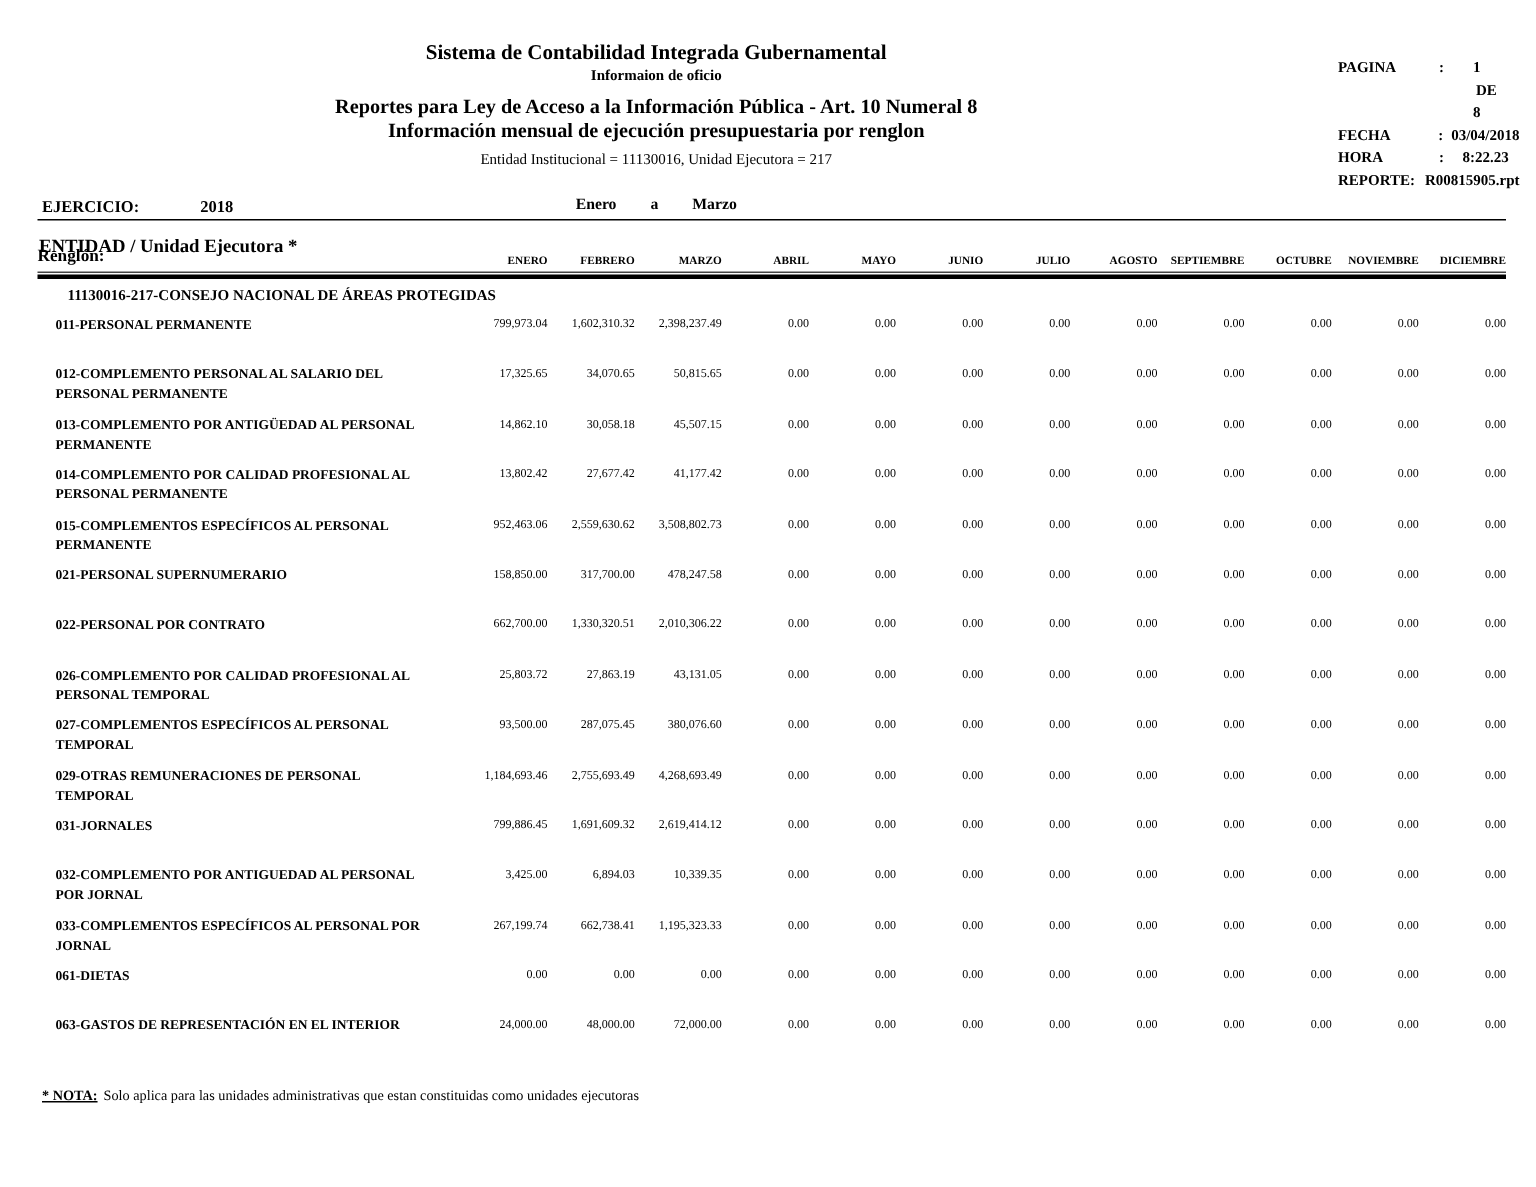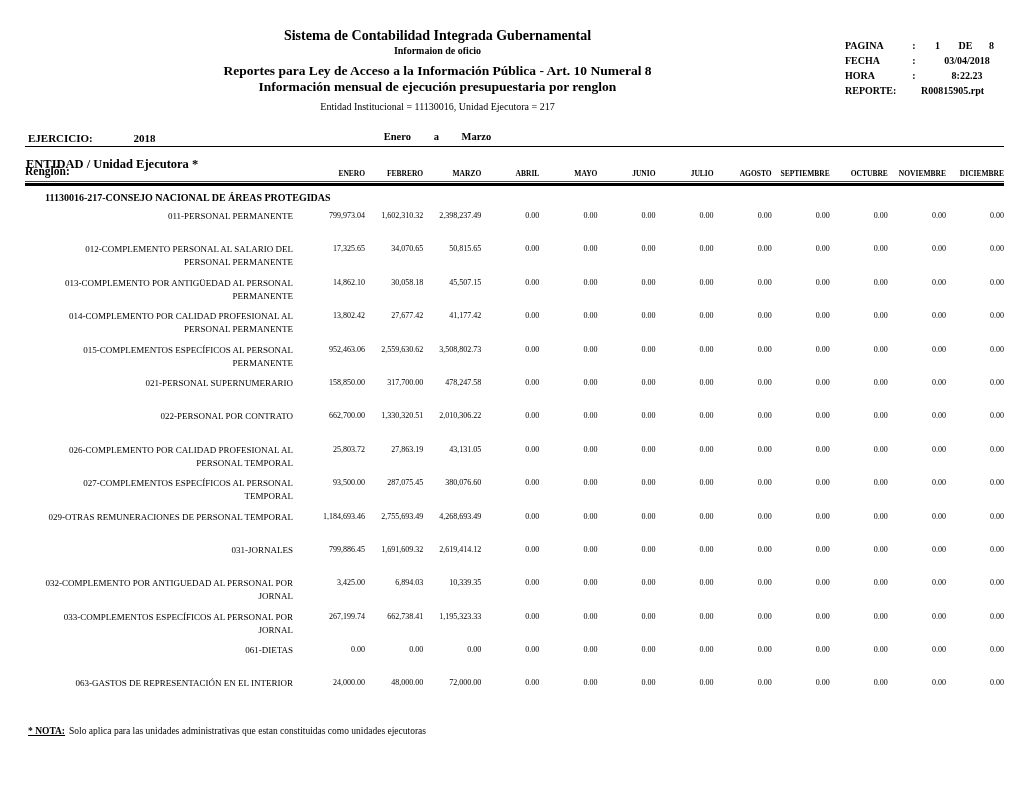--- a/index.html
+++ b/index.html
@@ -9,21 +9,21 @@
   }
   .hdr-center{position:absolute;left:150px;top:28px;width:575px;text-align:center;}
   .hdr-title{font-size:14px;font-weight:bold;}
   .hdr-sub{font-size:10px;font-weight:bold;margin-top:1px;}
   .hdr-l2{font-size:13.5px;font-weight:bold;margin-top:7px;}
   .hdr-l3{font-size:13.5px;font-weight:bold;}
   .hdr-curr{font-size:10px;font-weight:bold;margin-top:9px;}
   .hdr-ent{font-size:10px;font-weight:normal;margin-top:6px;}
 
   .meta{position:absolute;left:845px;top:38px;width:168px;font-size:10px;font-weight:bold;}
-  .meta-row{display:flex;line-height:15px;}
+  .meta-row{display:flex;line-height:15px;margin-left:47px;}
   .meta-label{width:62px;}
   .meta-colon{width:14px;text-align:center;}
   .meta-val{flex:1;}
   .meta-val.center{text-align:center;}
   .pag-val span{display:inline-block;}
   .pag-num{margin-left:14px;}
   .pag-de{margin-left:16px;}
   .pag-tot{margin-left:14px;}
 
   .ejercicio{position:absolute;left:28px;top:132px;font-size:11px;font-weight:bold;}
@@ -39,21 +39,21 @@
   .renglon-label{font-size:11.5px;font-weight:bold;text-align:left;}
   .month-cell{font-size:7.5px;font-weight:bold;text-align:right;padding-top:4px;white-space:nowrap;}
 
   .rule-double{position:absolute;left:25px;right:20px;top:181px;}
   .rule-double .t{border-top:1px solid #444;}
   .rule-double .b{margin-top:1px;height:3px;background:#000;}
 
   .tbl{position:absolute;left:25px;top:190px;width:979px;}
   .group-hdr{font-size:10px;font-weight:bold;margin:2px 0 7px 20px;}
   .row{min-height:33.4px;align-items:start;}
-  .row-label{font-size:9px;font-weight:normal;line-height:1.45;padding-left:12px;padding-right:14px;text-align:right;}
+  .row-label{font-size:9px;font-weight:bold;line-height:1.45;padding-left:12px;padding-right:14px;}
   .cell{font-size:8px;text-align:right;padding-top:1px;white-space:nowrap;}
 
   .note{position:absolute;left:28px;top:726px;font-size:9.5px;}
   .note-prefix{font-weight:bold;text-decoration:underline;margin-right:4px;}
 </style>
 </head>
 <body>
 
 <div class="hdr-center">
   <div class="hdr-title">Sistema de Contabilidad Integrada Gubernamental</div>

